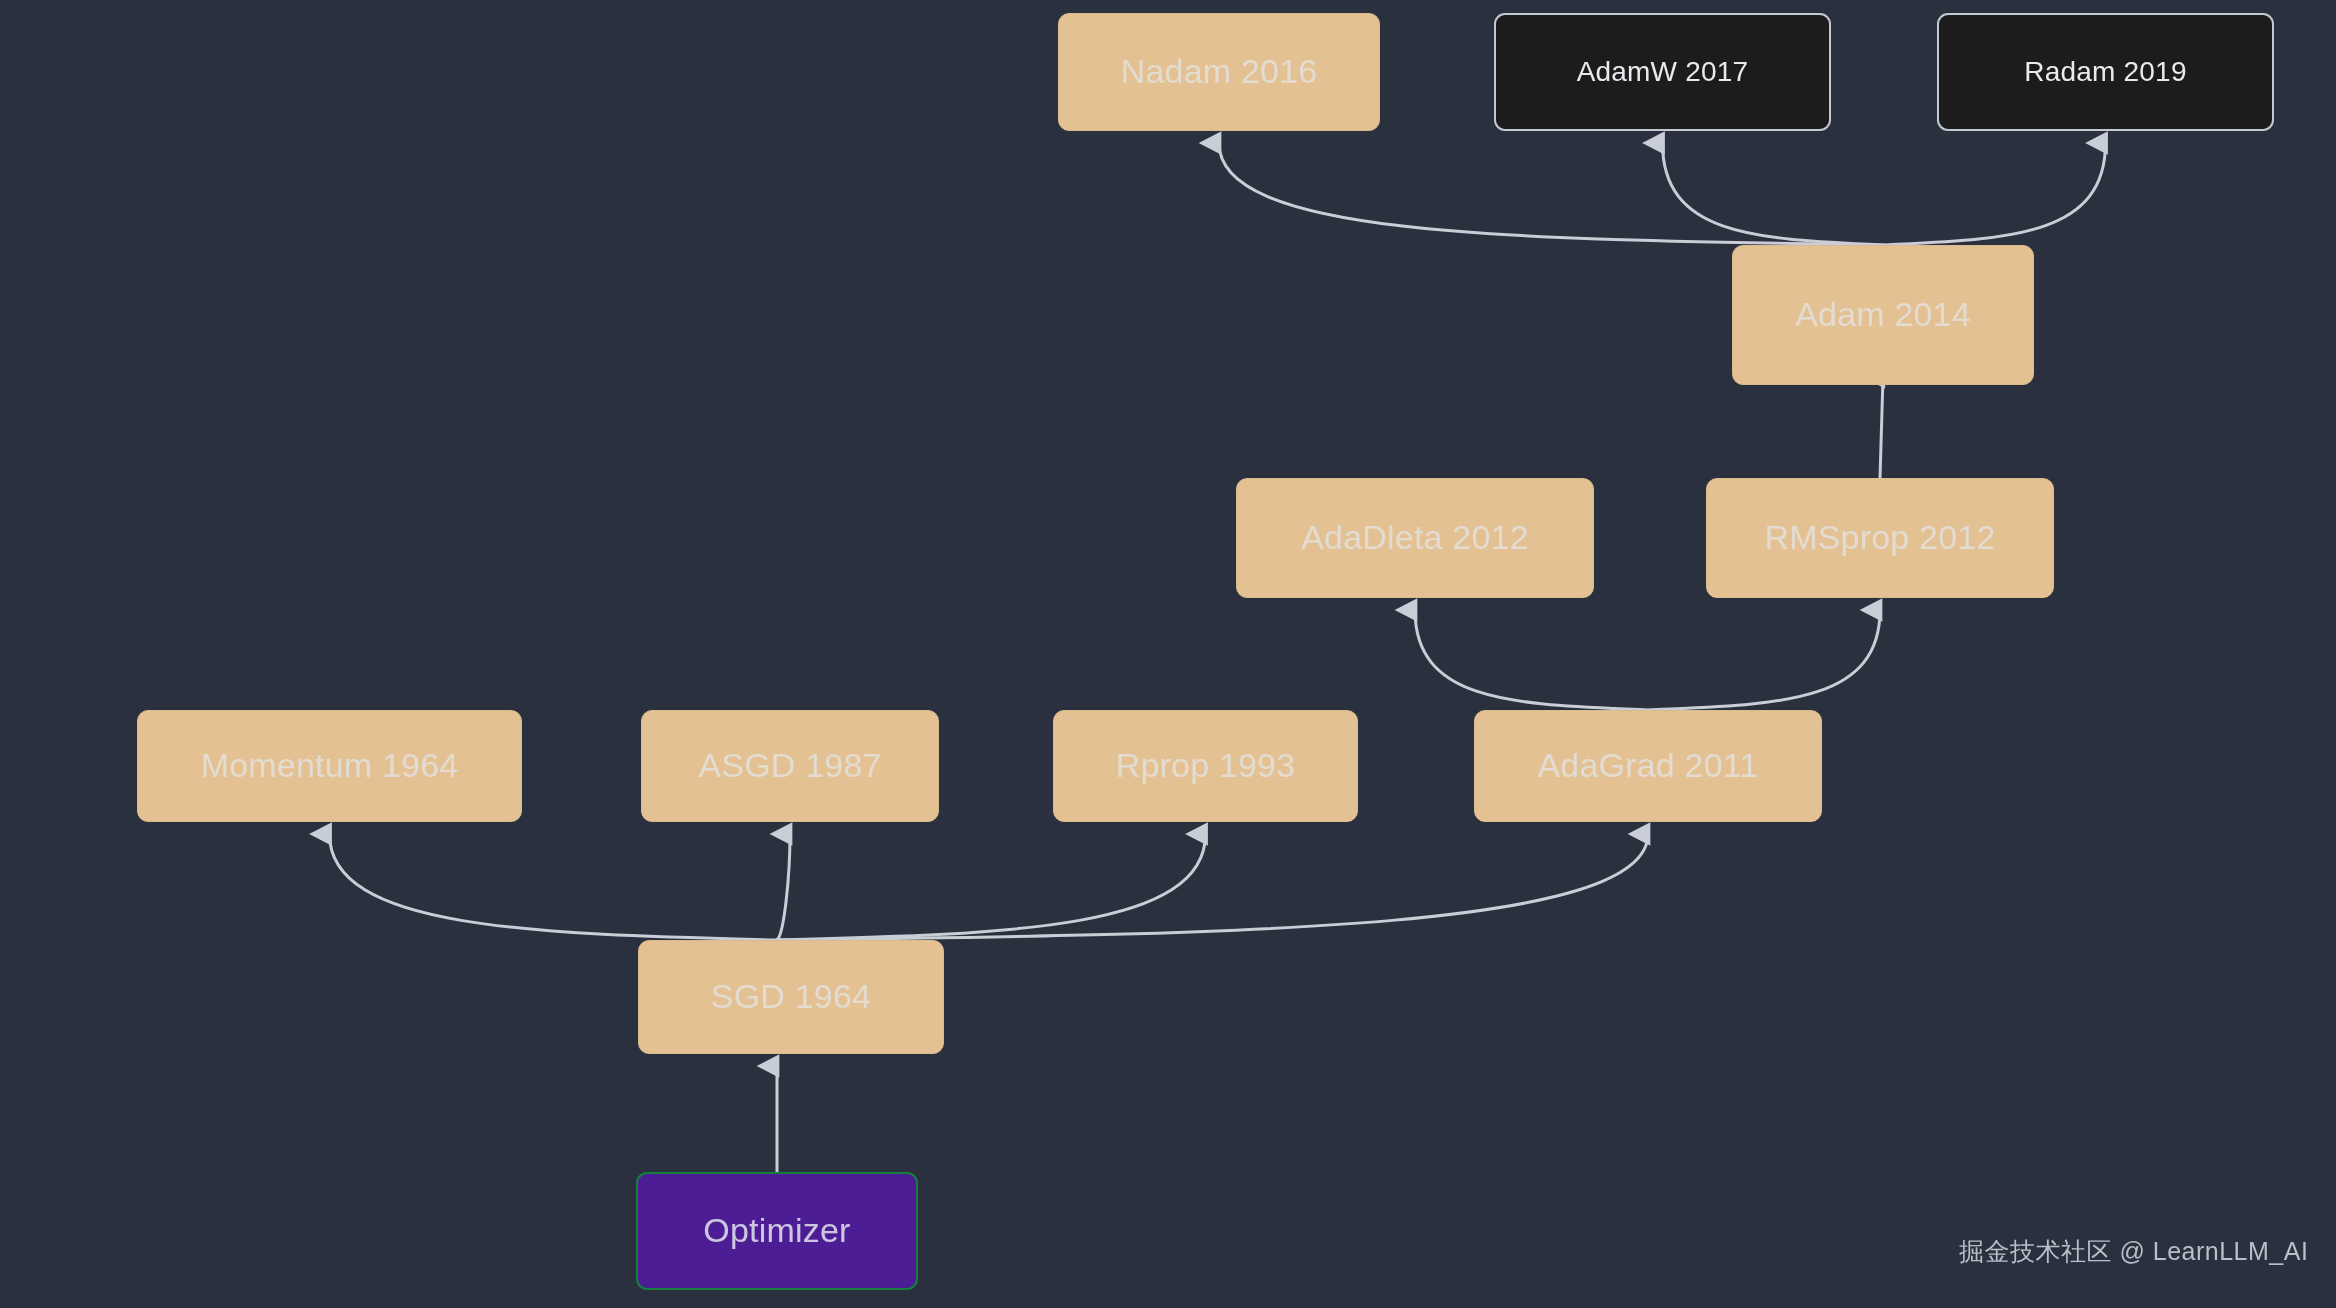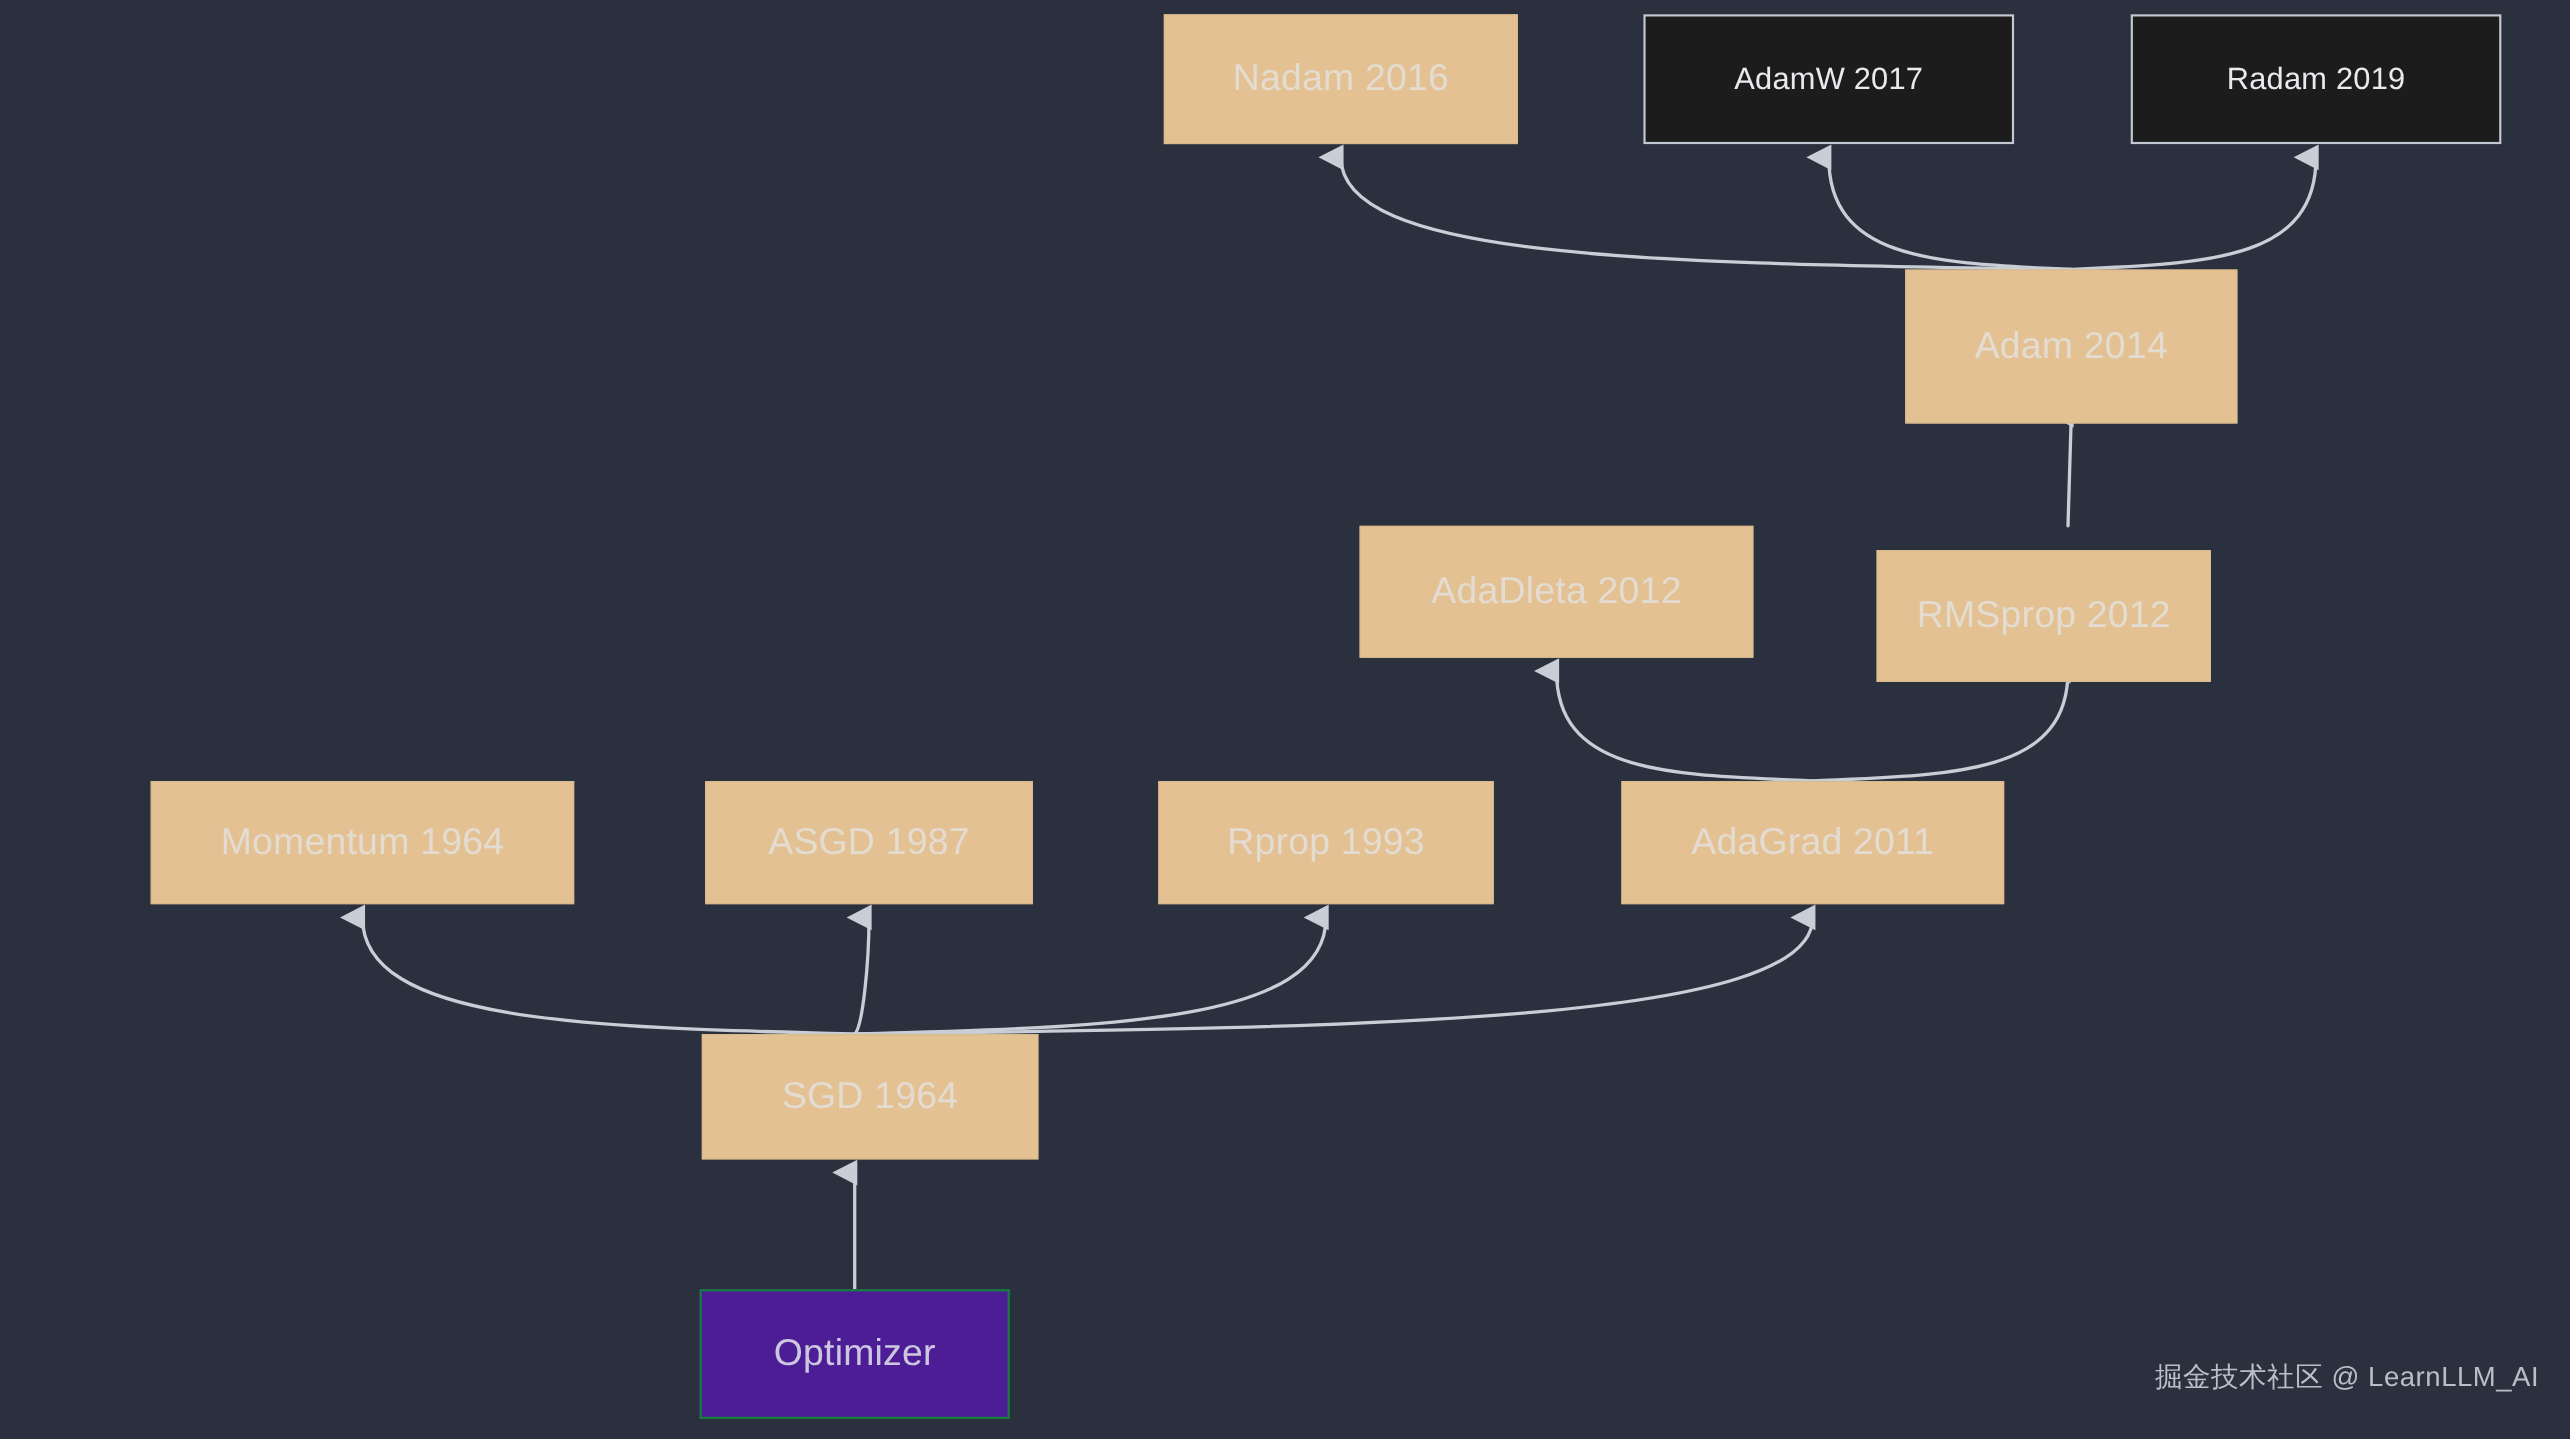--- a/index.html
+++ b/index.html
@@ -30,20 +30,21 @@
     position: absolute;
     box-sizing: border-box;
     display: flex;
     align-items: center;
     justify-content: center;
     text-align: center;
     line-height: 1.15;
     letter-spacing: 0.2px;
     white-space: nowrap;
     z-index: 3;
+    border-radius: 11px;
   }
   .node-tan {
     background: #e3c193;
     border: 1px solid #d9ba8d;
     color: rgba(228, 233, 242, 0.66);
     font-size: 34px;
     font-weight: 400;
   }
   .node-green {
     background: #4c1d95;
@@ -103,21 +104,21 @@
       </div>
       <div class="node node-dark" style="left: 1937px; top: 13px; width: 337px; height: 118px;">
         <span>Radam 2019</span>
       </div>
       <div class="node node-tan" style="left: 1732px; top: 245px; width: 302px; height: 140px;">
         <span>Adam 2014</span>
       </div>
       <div class="node node-tan" style="left: 1236px; top: 478px; width: 358px; height: 120px;">
         <span>AdaDleta 2012</span>
       </div>
-      <div class="node node-tan" style="left: 1706px; top: 500px; width: 304px; height: 120px;">
+      <div class="node node-tan" style="left: 1706px; top: 478px; width: 348px; height: 120px;">
         <span>RMSprop 2012</span>
       </div>
       <div class="node node-tan" style="left: 137px; top: 710px; width: 385px; height: 112px;">
         <span>Momentum 1964</span>
       </div>
       <div class="node node-tan" style="left: 641px; top: 710px; width: 298px; height: 112px;">
         <span>ASGD 1987</span>
       </div>
       <div class="node node-tan" style="left: 1053px; top: 710px; width: 305px; height: 112px;">
         <span>Rprop 1993</span>

